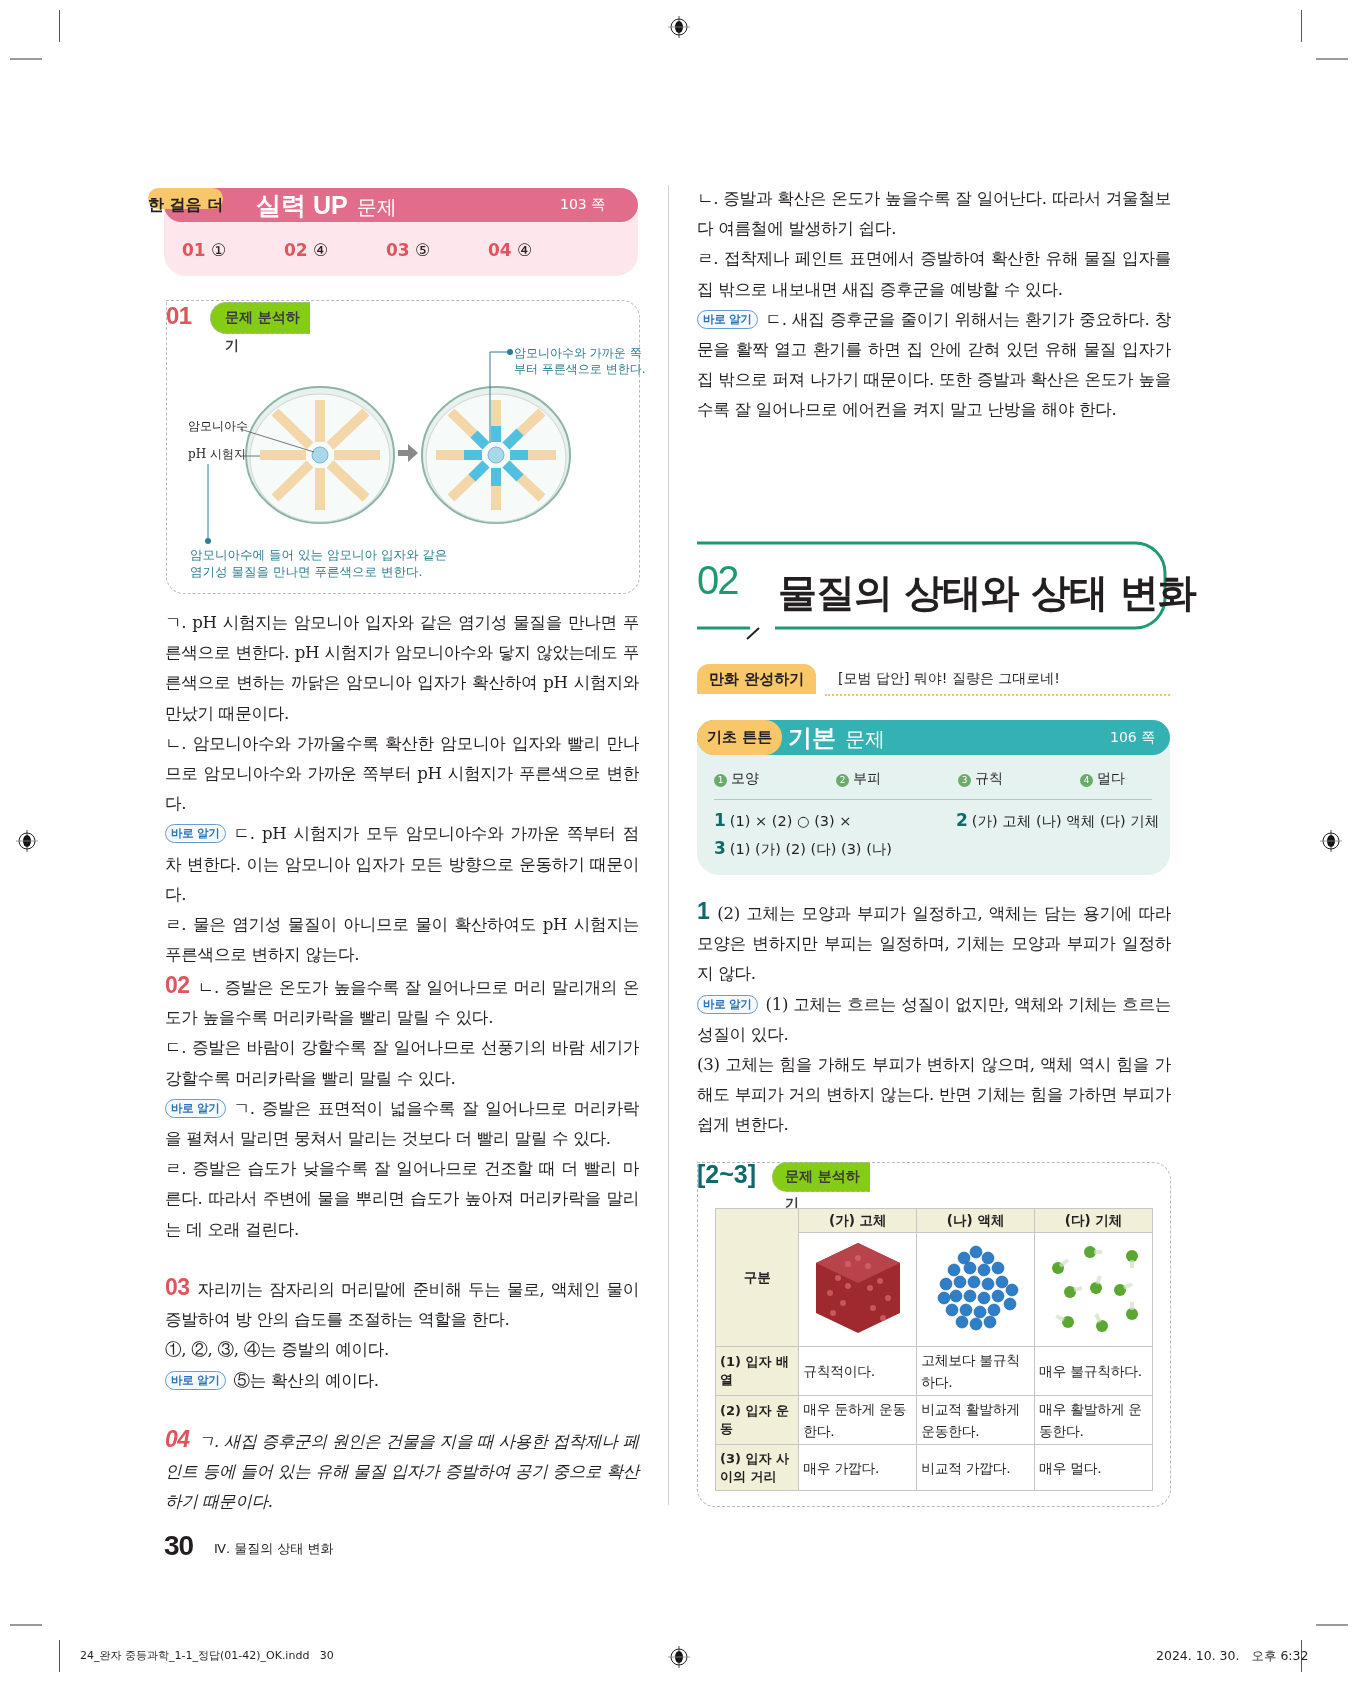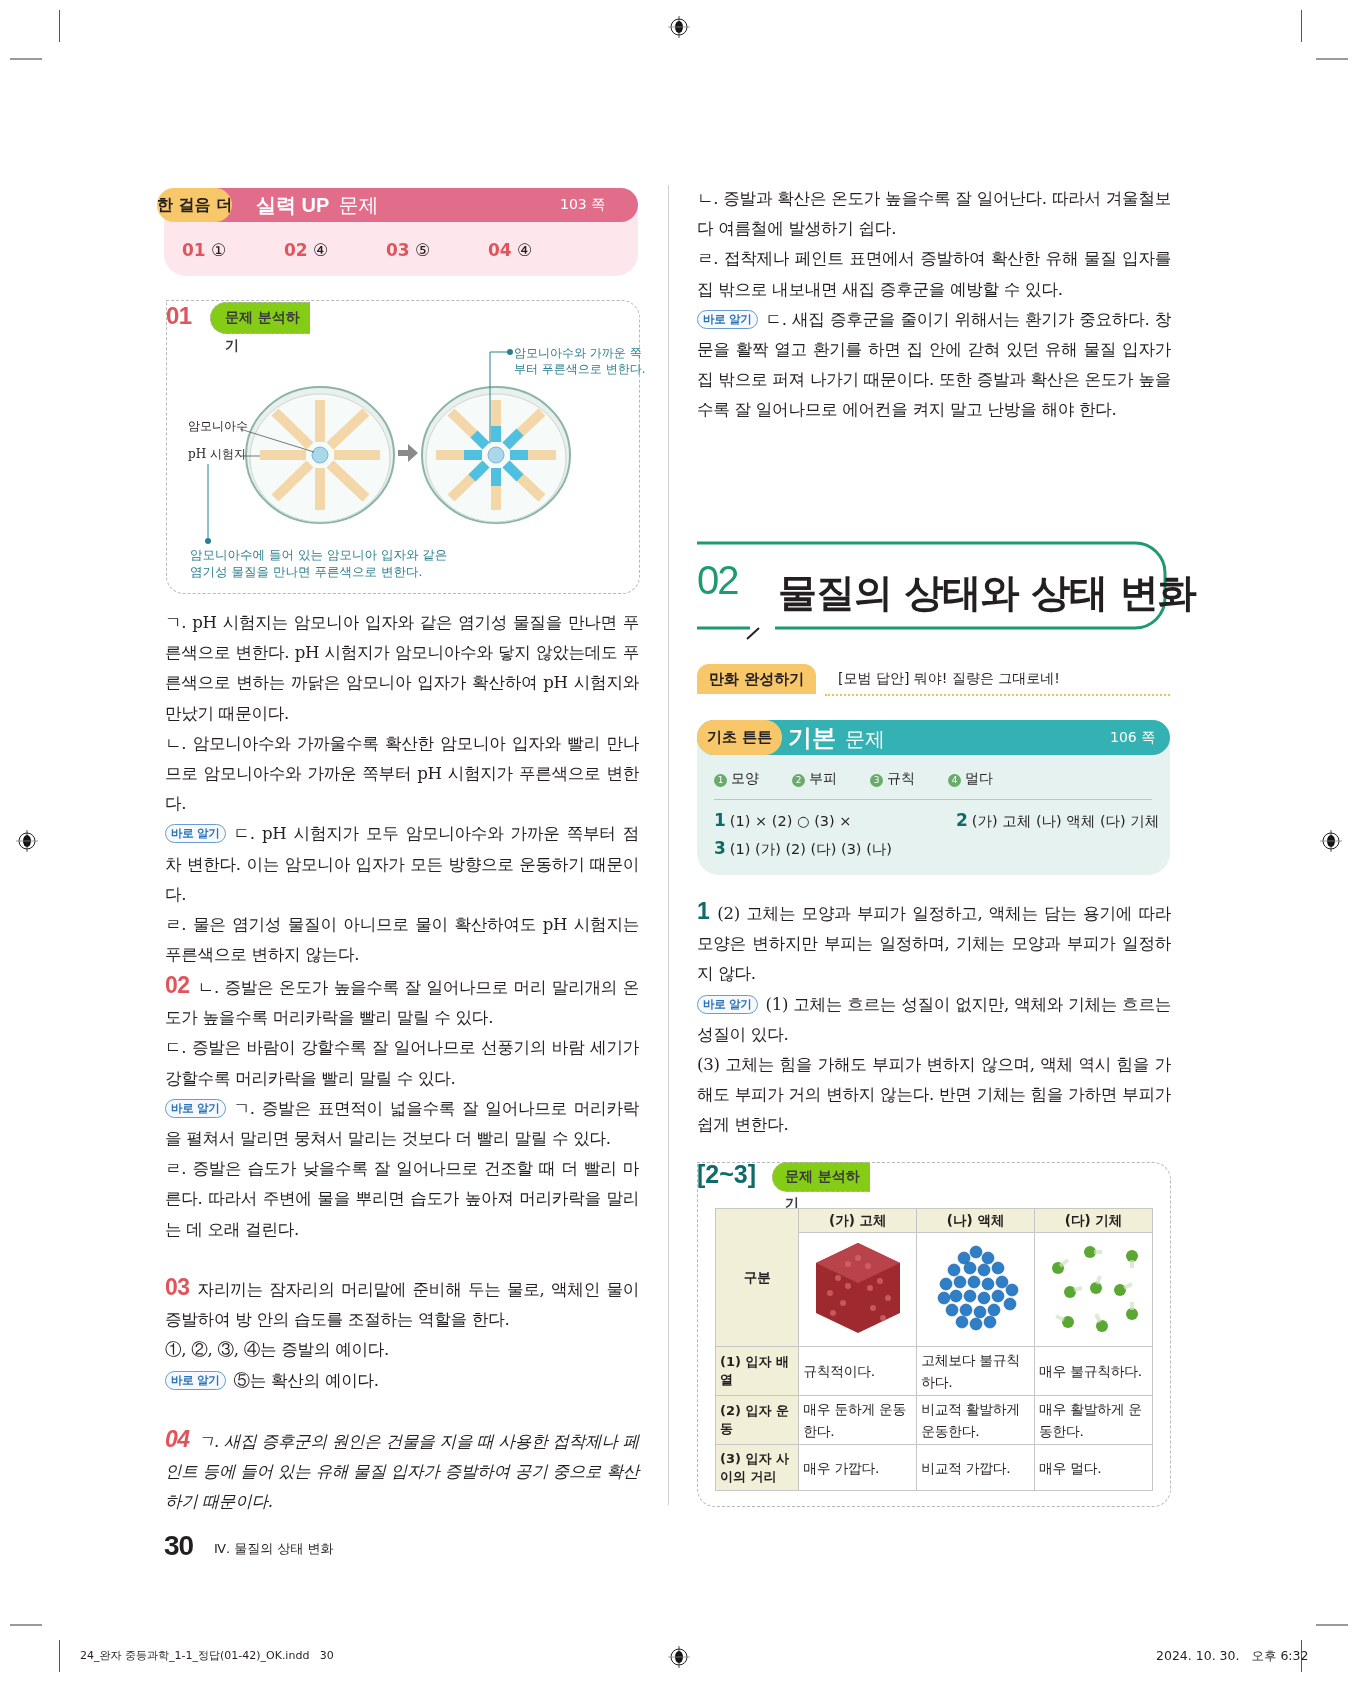--- a/index.html
+++ b/index.html
@@ -66,23 +66,23 @@
     <circle cx="11" cy="11" r="8" fill="none" stroke="#222" stroke-width="1"></circle>
     <ellipse cx="11" cy="11" rx="4" ry="6" fill="#111"></ellipse>
     <line x1="11" y1="0" x2="11" y2="22" stroke="#222" stroke-width="0.8"></line>
     <line x1="0" y1="11" x2="22" y2="11" stroke="#888" stroke-width="0.8"></line>
   </svg>
 
 <div class="abs" style="left:668px; top:185px; width:1px; height:1320px; background:#d0d0d0;"></div>
 
 <div class="banner-pink-body"></div>
 <div class="banner-pink"></div>
-<div class="tag-yellow" style="left:157px; top:188px; height:34px; padding:0 0; line-height:34px; font-size:16px;">한 걸음 더</div>
+<div class="tag-yellow" style="left:148px; top:188px; height:21px; padding:0 0; line-height:34px; font-size:16px;">한 걸음 더</div>
 <div class="abs" style="left:256px; top:189px; line-height:32px; color:#fff;">
-  <span style="font-size:20px; font-weight:bold; font-family:'Liberation Sans',sans-serif;">실력 UP</span>
+  <span style="font-size:25px; font-weight:bold; font-family:'Liberation Sans',sans-serif;">실력 UP</span>
   <span style="font-size:20px; margin-left:4px;">문제</span>
 </div>
 <div class="abs" style="left:560px; top:196px; font-size:14px; color:#fff;">103 쪽</div>
 <div class="abs" style="left:182px; top:240px; font-size:17px; display:flex; gap:16px;">
   <span style="width:86px;"><b style="color:#e0545c;">01</b> <span>①</span></span>
   <span style="width:86px;"><b style="color:#e0545c;">02</b> <span>④</span></span>
   <span style="width:86px;"><b style="color:#e0545c;">03</b> <span>⑤</span></span>
   <span style="width:86px;"><b style="color:#e0545c;">04</b> <span>④</span></span>
 </div>
 
@@ -197,21 +197,21 @@
 
 <div class="banner-teal-body"></div>
 <div class="banner-teal"></div>
 <div class="tag-yellow" style="left:697px; top:720px; height:35px; line-height:35px; padding:0 10px; font-size:15px;">기초 튼튼</div>
 <div class="abs" style="left:788px; top:722px; line-height:32px; color:#fff;">
   <span style="font-size:24px; font-weight:bold;">기본</span>
   <span style="font-size:20px; margin-left:4px;">문제</span>
 </div>
 <div class="abs" style="left:1110px; top:729px; font-size:14px; color:#fff;">106 쪽</div>
 
-<div class="abs" style="left:714px; top:770px; font-size:14px; display:flex;">
+<div class="abs" style="left:714px; top:770px; font-size:14px; display:flex;gap:44px;">
   <span style="width:78px;"><span style="display:inline-block; width:13px; height:13px; border-radius:50%; background:#6aaa6a; color:#fff; font-size:9px; text-align:center; line-height:13px; margin-right:4px;">1</span><span>모양</span></span>
   <span style="width:78px;"><span style="display:inline-block; width:13px; height:13px; border-radius:50%; background:#6aaa6a; color:#fff; font-size:9px; text-align:center; line-height:13px; margin-right:4px;">2</span><span>부피</span></span>
   <span style="width:78px;"><span style="display:inline-block; width:13px; height:13px; border-radius:50%; background:#6aaa6a; color:#fff; font-size:9px; text-align:center; line-height:13px; margin-right:4px;">3</span><span>규칙</span></span>
   <span style="width:78px;"><span style="display:inline-block; width:13px; height:13px; border-radius:50%; background:#6aaa6a; color:#fff; font-size:9px; text-align:center; line-height:13px; margin-right:4px;">4</span><span>멀다</span></span>
 </div>
 <div class="abs" style="left:714px; top:799px; width:438px; height:1px; background:#b5c9c3;"></div>
 <div class="abs" style="left:714px; top:810px; font-size:14.5px;"><b style="color:#0e6b6a; font-size:17px; margin-right:4px;">1</b><span>(1) × (2) ○ (3) ×</span></div>
 <div class="abs" style="left:956px; top:810px; font-size:14.5px;"><b style="color:#0e6b6a; font-size:17px; margin-right:4px;">2</b><span>(가) 고체 (나) 액체 (다) 기체</span></div>
 <div class="abs" style="left:714px; top:838px; font-size:14.5px;"><b style="color:#0e6b6a; font-size:17px; margin-right:4px;">3</b><span>(1) (가) (2) (다) (3) (나)</span></div>
 

